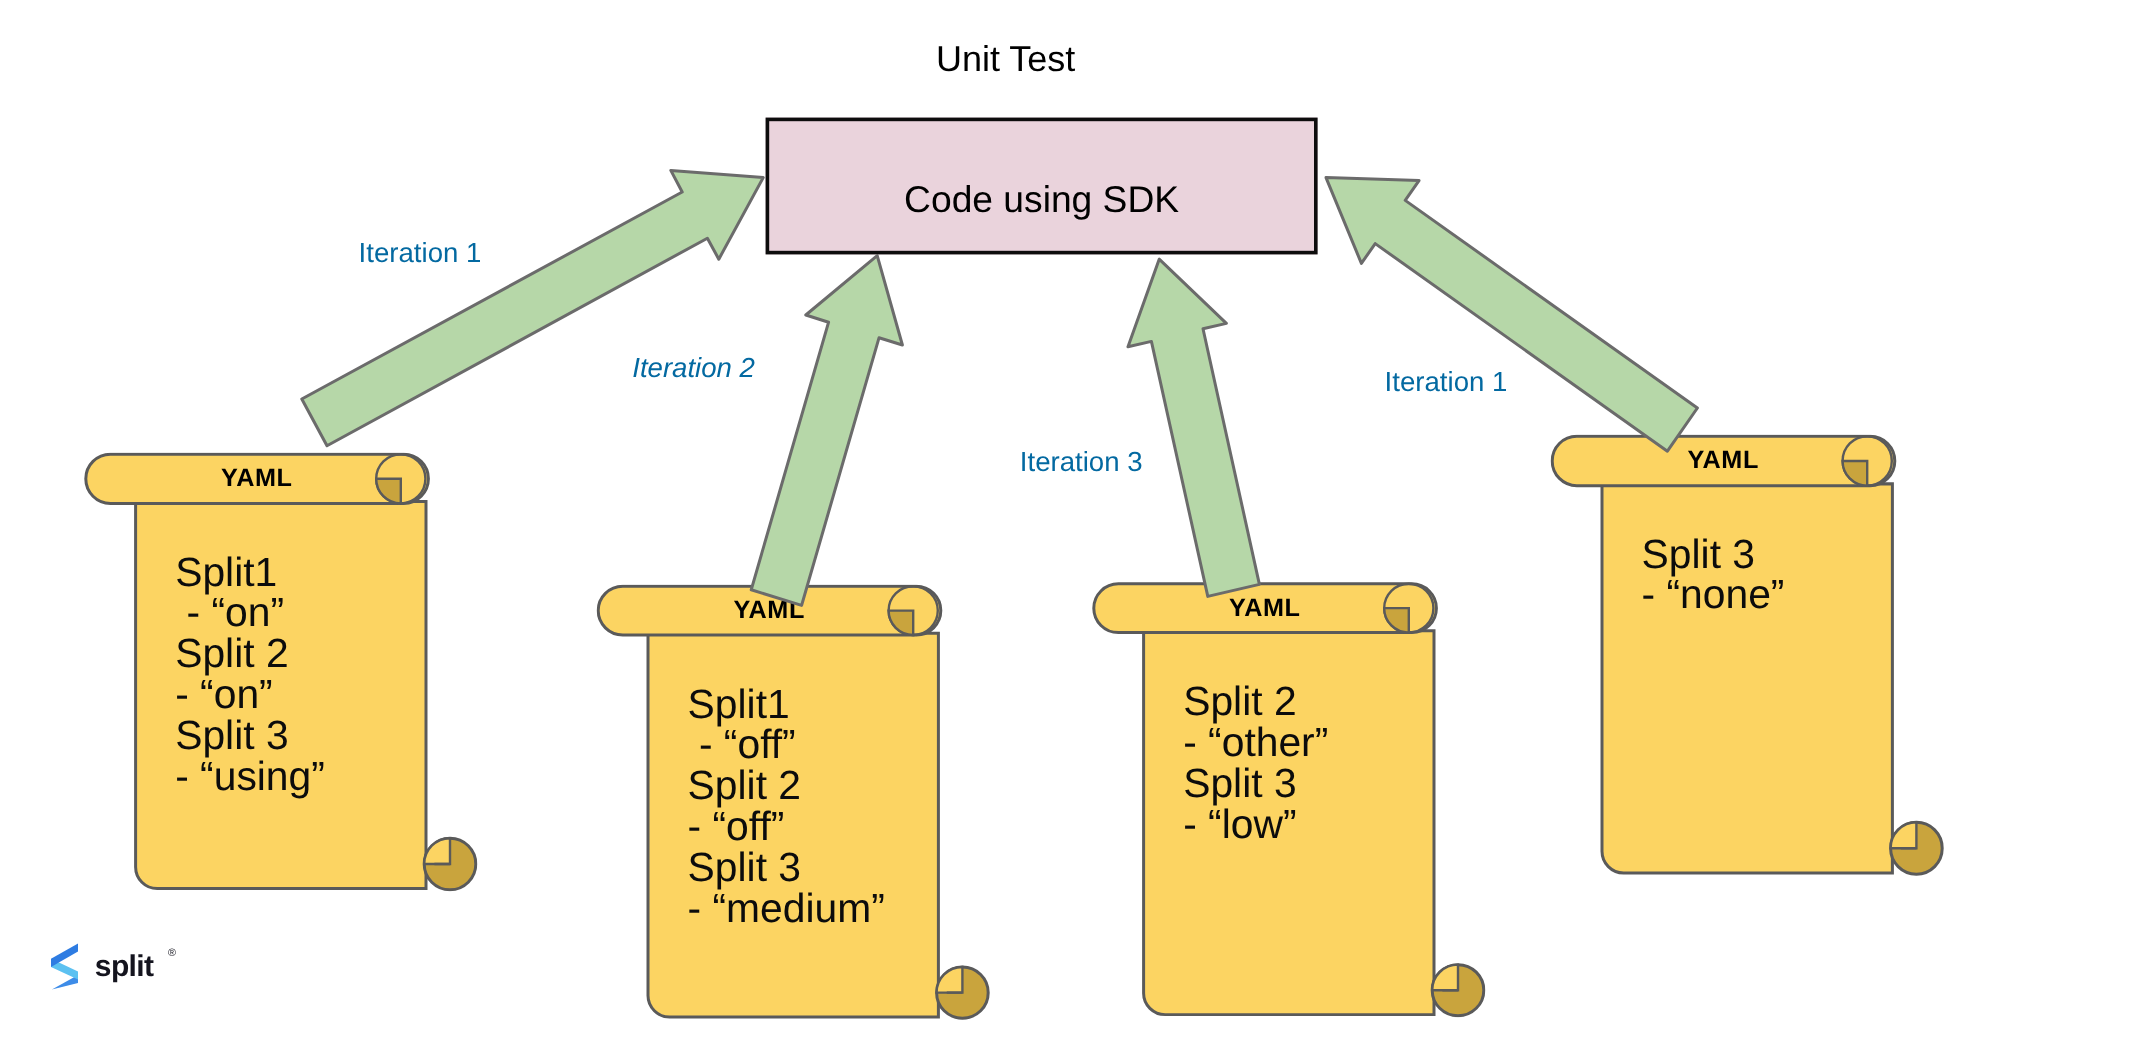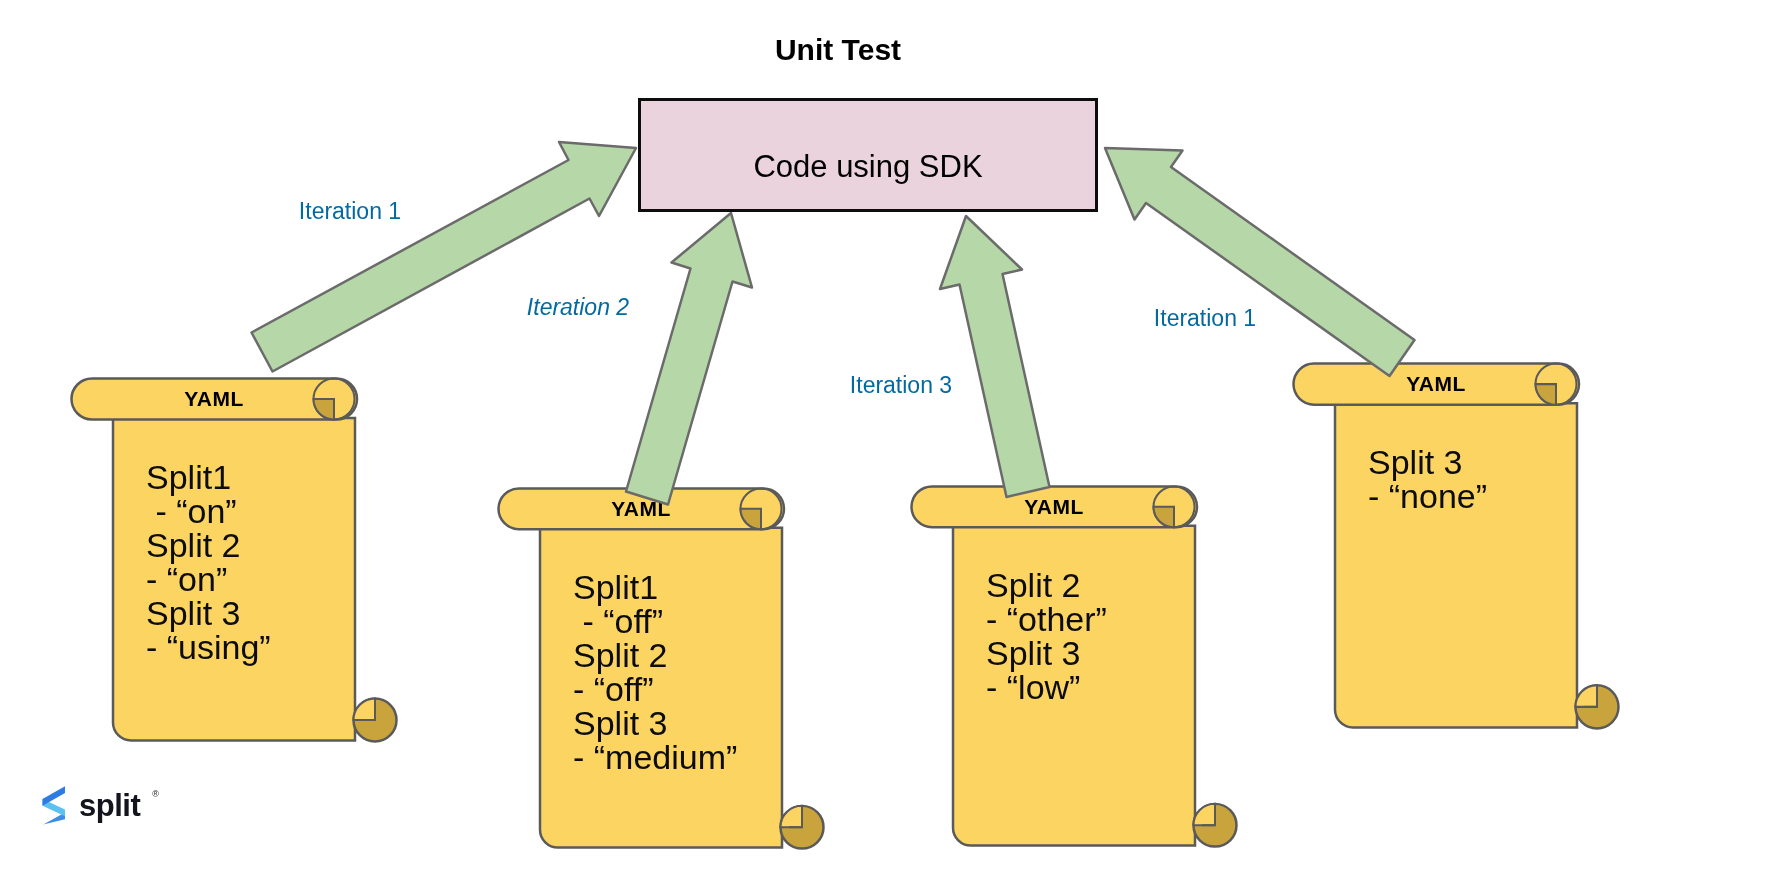--- a/index.html
+++ b/index.html
@@ -5,21 +5,21 @@
   html,body{margin:0;padding:0;}
   body{
     width:1778px;height:870px;position:relative;overflow:hidden;
     background:#ffffff;
     font-family:"Liberation Sans", sans-serif;
     color:#111;
   }
   
   .title{
     position:absolute;left:838px;top:50px;transform:translate(-50%,-50%);
-    font-size:30px;color:#000;white-space:nowrap;font-weight:bold;
+    font-size:30px;color:#000;white-space:nowrap;
   }
   
   .sdk-box{
     position:absolute;left:638px;top:98px;width:460px;height:114px;
     box-sizing:border-box;
     background:var(--box-fill,#ead3dc);
     border:3px solid var(--box-stroke,#0d0d0d);
     display:flex;align-items:center;justify-content:center;
     z-index:4;
   }
@@ -61,21 +61,21 @@
     position:absolute;left:76px;top:83px;
     font-size:34px;line-height:34px;color:#0c0c0c;
   }
   .line{white-space:pre;}
   
   .logo{
     position:absolute;left:38px;top:782px;height:46px;
     display:flex;align-items:center;gap:11px;z-index:5;
   }
   .logo-text{
-    font-size:31px;font-weight:700;color:#14141e;letter-spacing:-0.5px;line-height:1;
+    font-size:25px;font-weight:700;color:#14141e;letter-spacing:-0.5px;line-height:1;
   }
   .logo-reg{font-size:9px;font-weight:400;color:#14141e;position:relative;top:-11px;left:1px;}
 </style>
 </head>
 <body>
 
 <div class="title">Unit Test</div>
 
 <div class="sdk-box">
   <span>Code using SDK</span>

